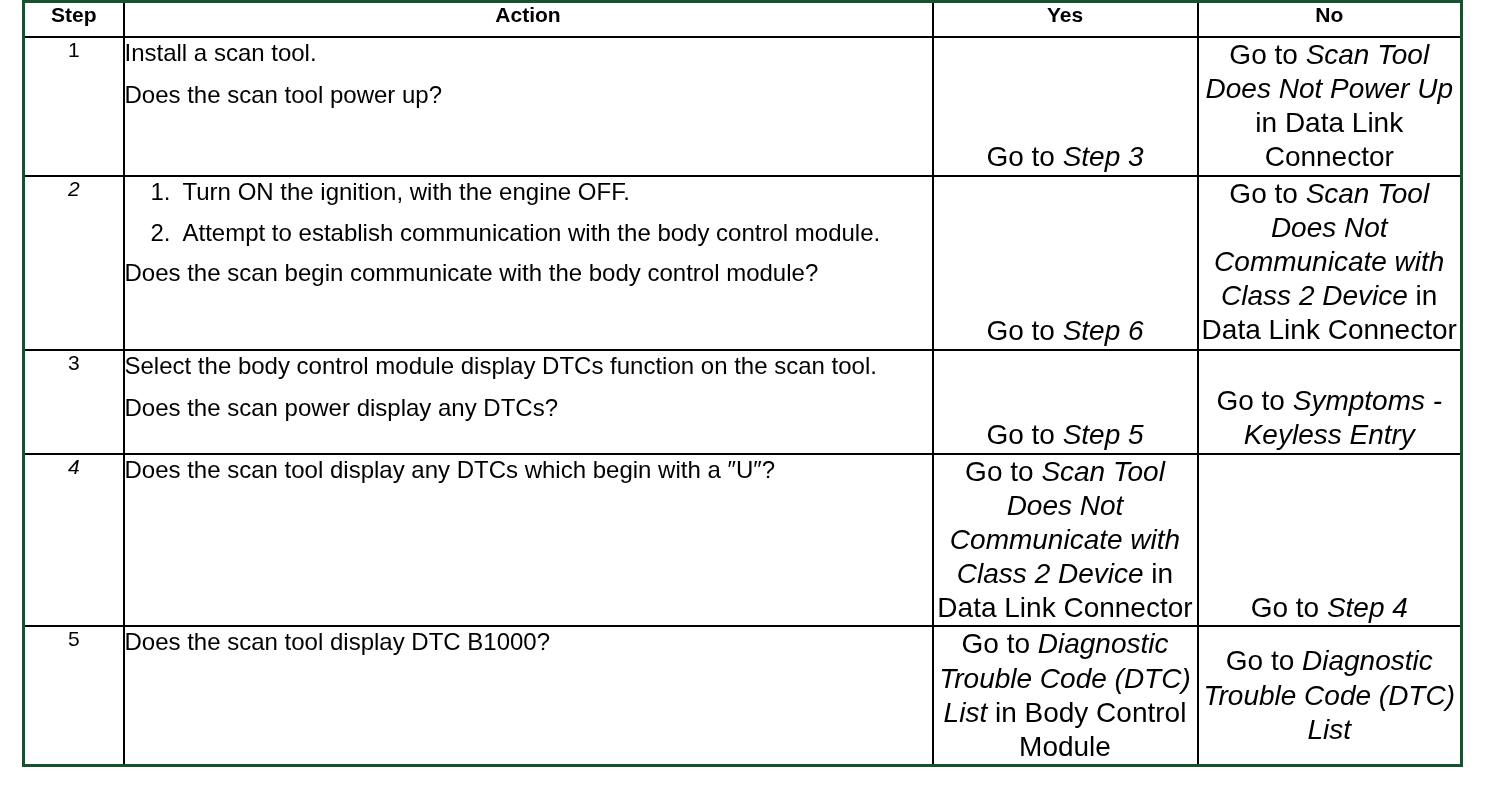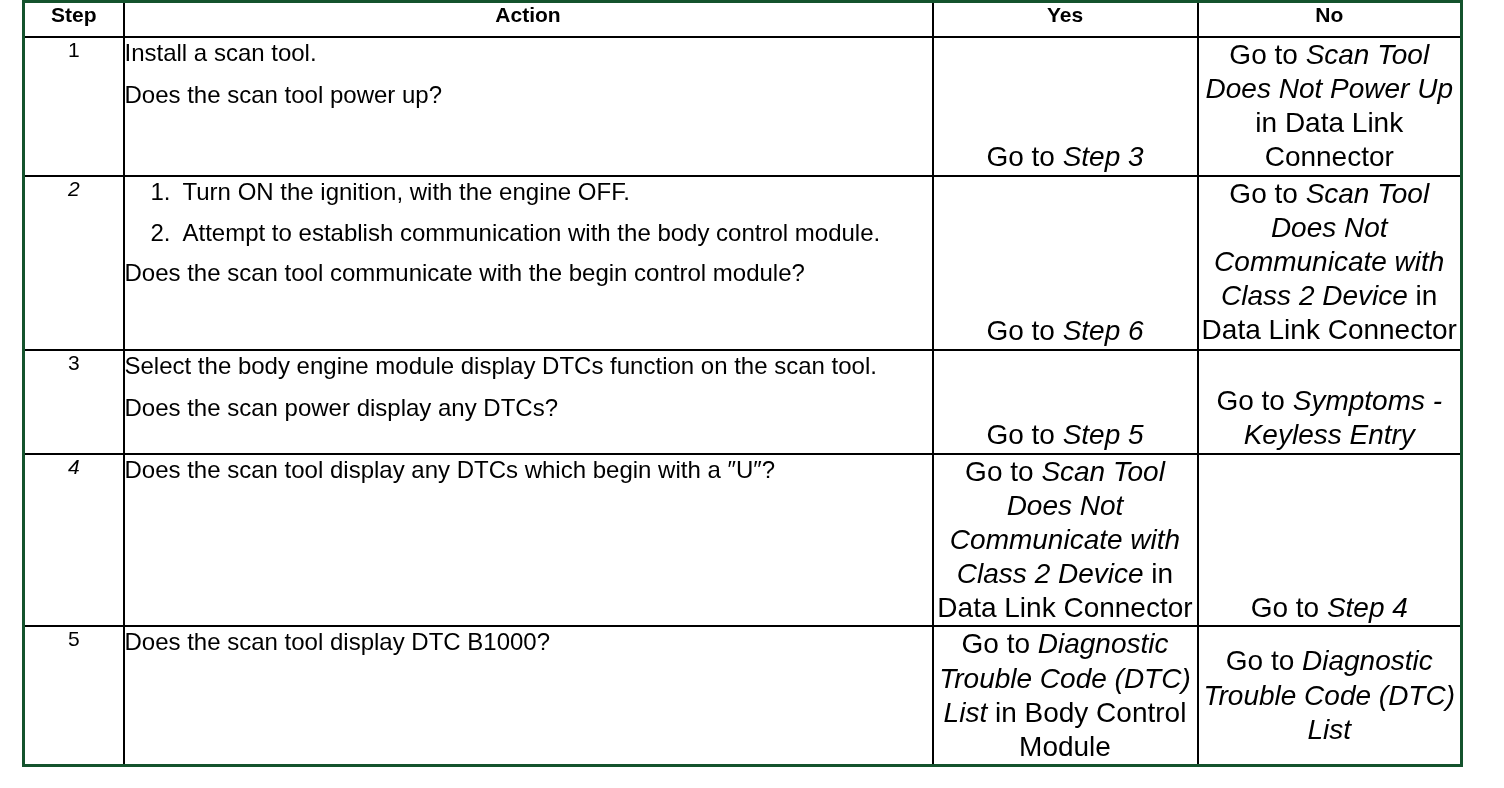--- a/index.html
+++ b/index.html
@@ -149,29 +149,29 @@
           <td class="ref-cell bottom"><span>Go to </span><i>Step 3</i></td>
           <td class="ref-cell topal"><span>Go to </span><i>Scan Tool Does Not Power Up</i><span> in Data Link Connector</span></td>
         </tr>
         <tr class="r2">
           <td class="step-cell"><span class="step-num italic">2</span></td>
           <td class="action-cell">
             <ol class="steps">
               <li><span class="marker">1.</span>Turn ON the ignition, with the engine OFF.</li>
               <li><span class="marker">2.</span>Attempt to establish communication with the body control module.</li>
             </ol>
-            <p>Does the scan tool communicate with the begin control module?</p>
+            <p>Does the scan begin communicate with the body control module?</p>
           </td>
           <td class="ref-cell bottom"><span>Go to </span><i>Step 6</i></td>
           <td class="ref-cell topal"><span>Go to </span><i>Scan Tool Does Not Communicate with Class 2 Device</i><span> in Data Link Connector</span></td>
         </tr>
         <tr class="r3">
           <td class="step-cell"><span class="step-num">3</span></td>
           <td class="action-cell">
-            <p>Select the body engine module display DTCs function on the scan tool.</p>
+            <p>Select the body control module display DTCs function on the scan tool.</p>
             <p>Does the scan power display any DTCs?</p>
           </td>
           <td class="ref-cell bottom"><span>Go to </span><i>Step 5</i></td>
           <td class="ref-cell bottom"><span>Go to </span><i>Symptoms - Keyless Entry</i></td>
         </tr>
         <tr class="r4">
           <td class="step-cell"><span class="step-num italic">4</span></td>
           <td class="action-cell">
             <p>Does the scan tool display any DTCs which begin with a ″U″?</p>
           </td>

